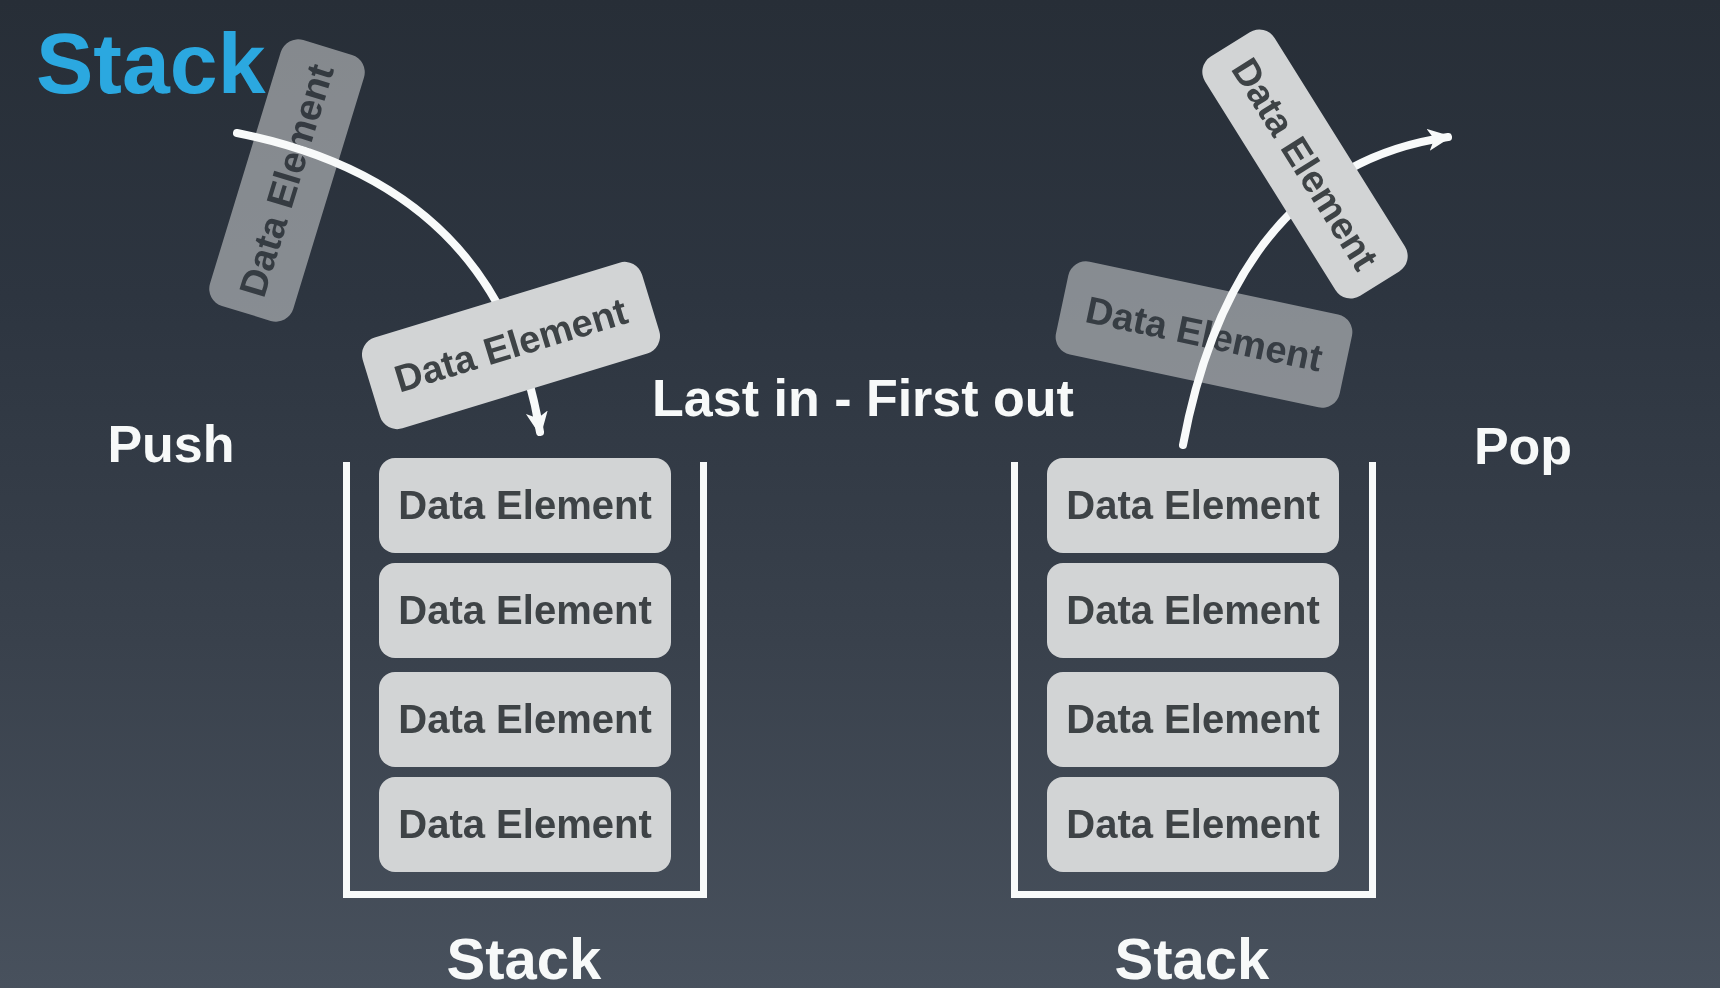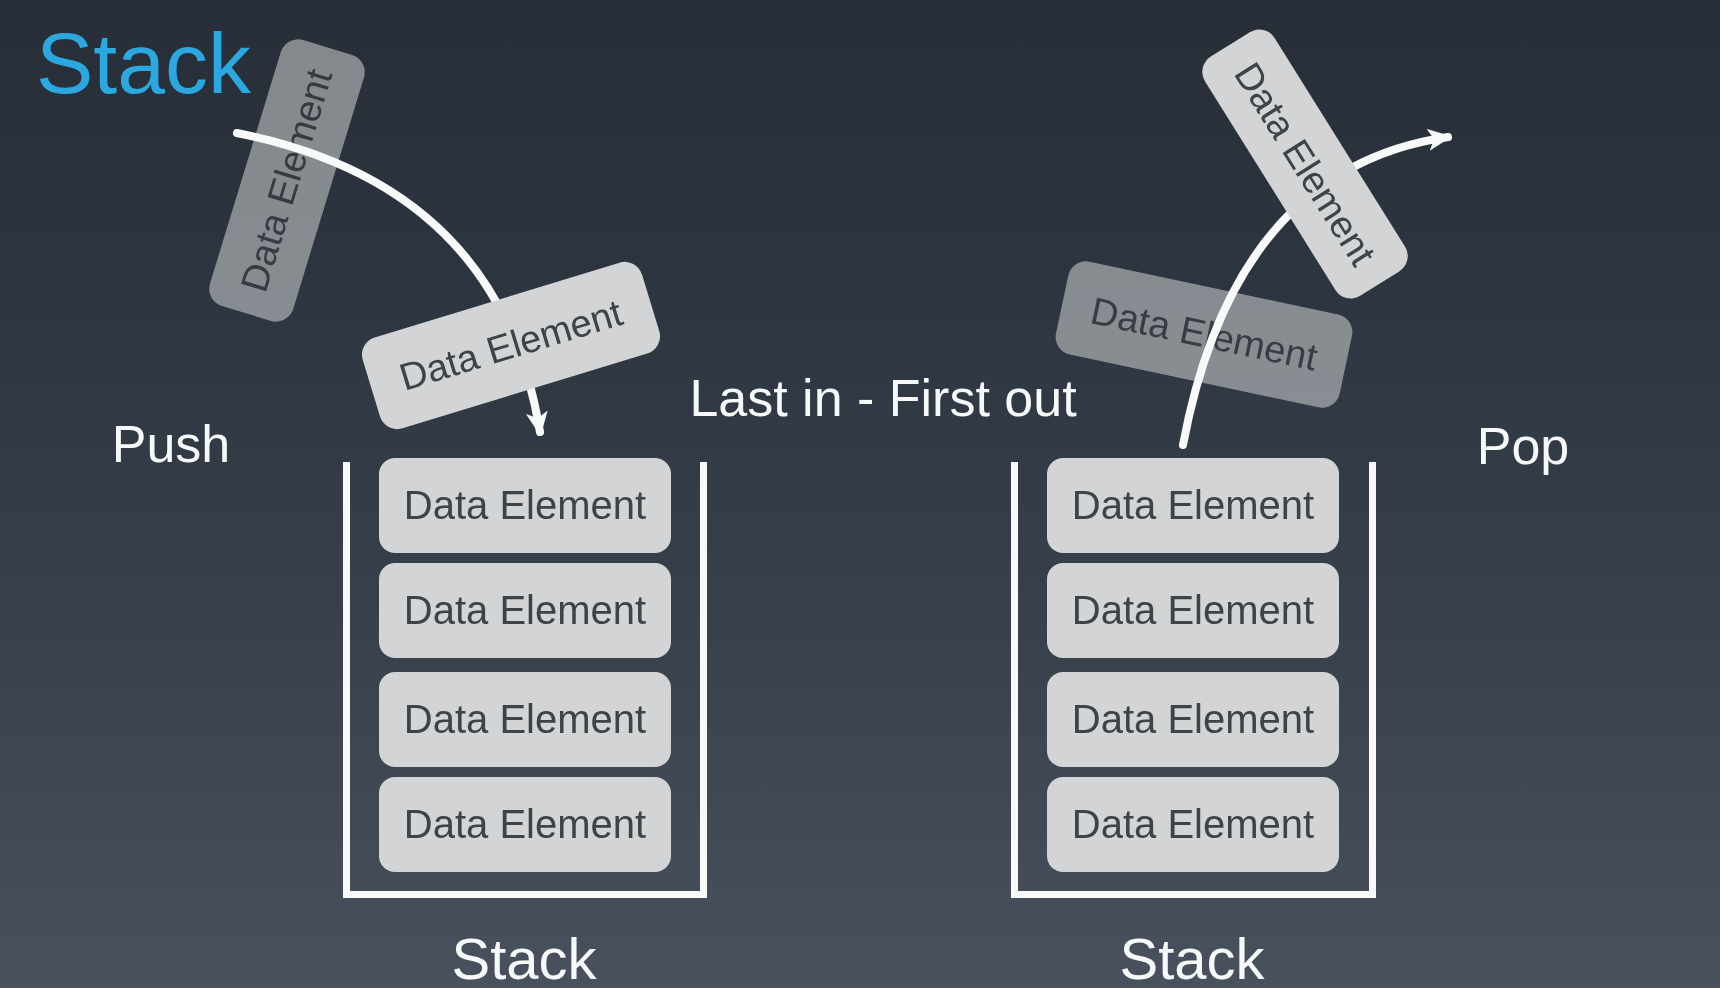--- a/index.html
+++ b/index.html
@@ -4,31 +4,32 @@
 <style>
   html,body{margin:0;padding:0;}
   body{
     width:1720px;height:988px;overflow:hidden;
     font-family:"Liberation Sans", sans-serif;
   }
   .slide{
     position:relative;width:1720px;height:988px;
     background:linear-gradient(180deg,#272e37 0%,#2d3540 30%,#39414c 65%,#48515d 100%);
     overflow:hidden;
+    font-weight:bold;
   }
   .title{
     position:absolute;left:36px;top:18px;
     font-size:86px;line-height:1.05;color:#2BA8E0;
     z-index:5;white-space:nowrap;
   }
   .caption{
     position:absolute;color:#f7f9f9;text-align:center;
     z-index:5;white-space:nowrap;
   }
-  .lifo{left:583px;top:368px;width:600px;font-size:52px;}
+  .lifo{left:563px;top:368px;width:600px;font-size:52px;}
   .push{left:96px;top:414px;width:150px;font-size:52px;}
   .pop{left:1448px;top:416px;width:150px;font-size:52px;}
   .stacklabel-left{left:374px;top:925px;width:300px;font-size:58px;}
   .stacklabel-right{left:1042px;top:925px;width:300px;font-size:58px;}
 
   .wall{position:absolute;width:7px;top:462px;height:436px;background:#f8fafa;z-index:1;}
   .base{position:absolute;height:7px;top:891px;background:#f8fafa;z-index:1;}
 
   .cell{
     position:absolute;width:292px;height:95px;border-radius:16px;

